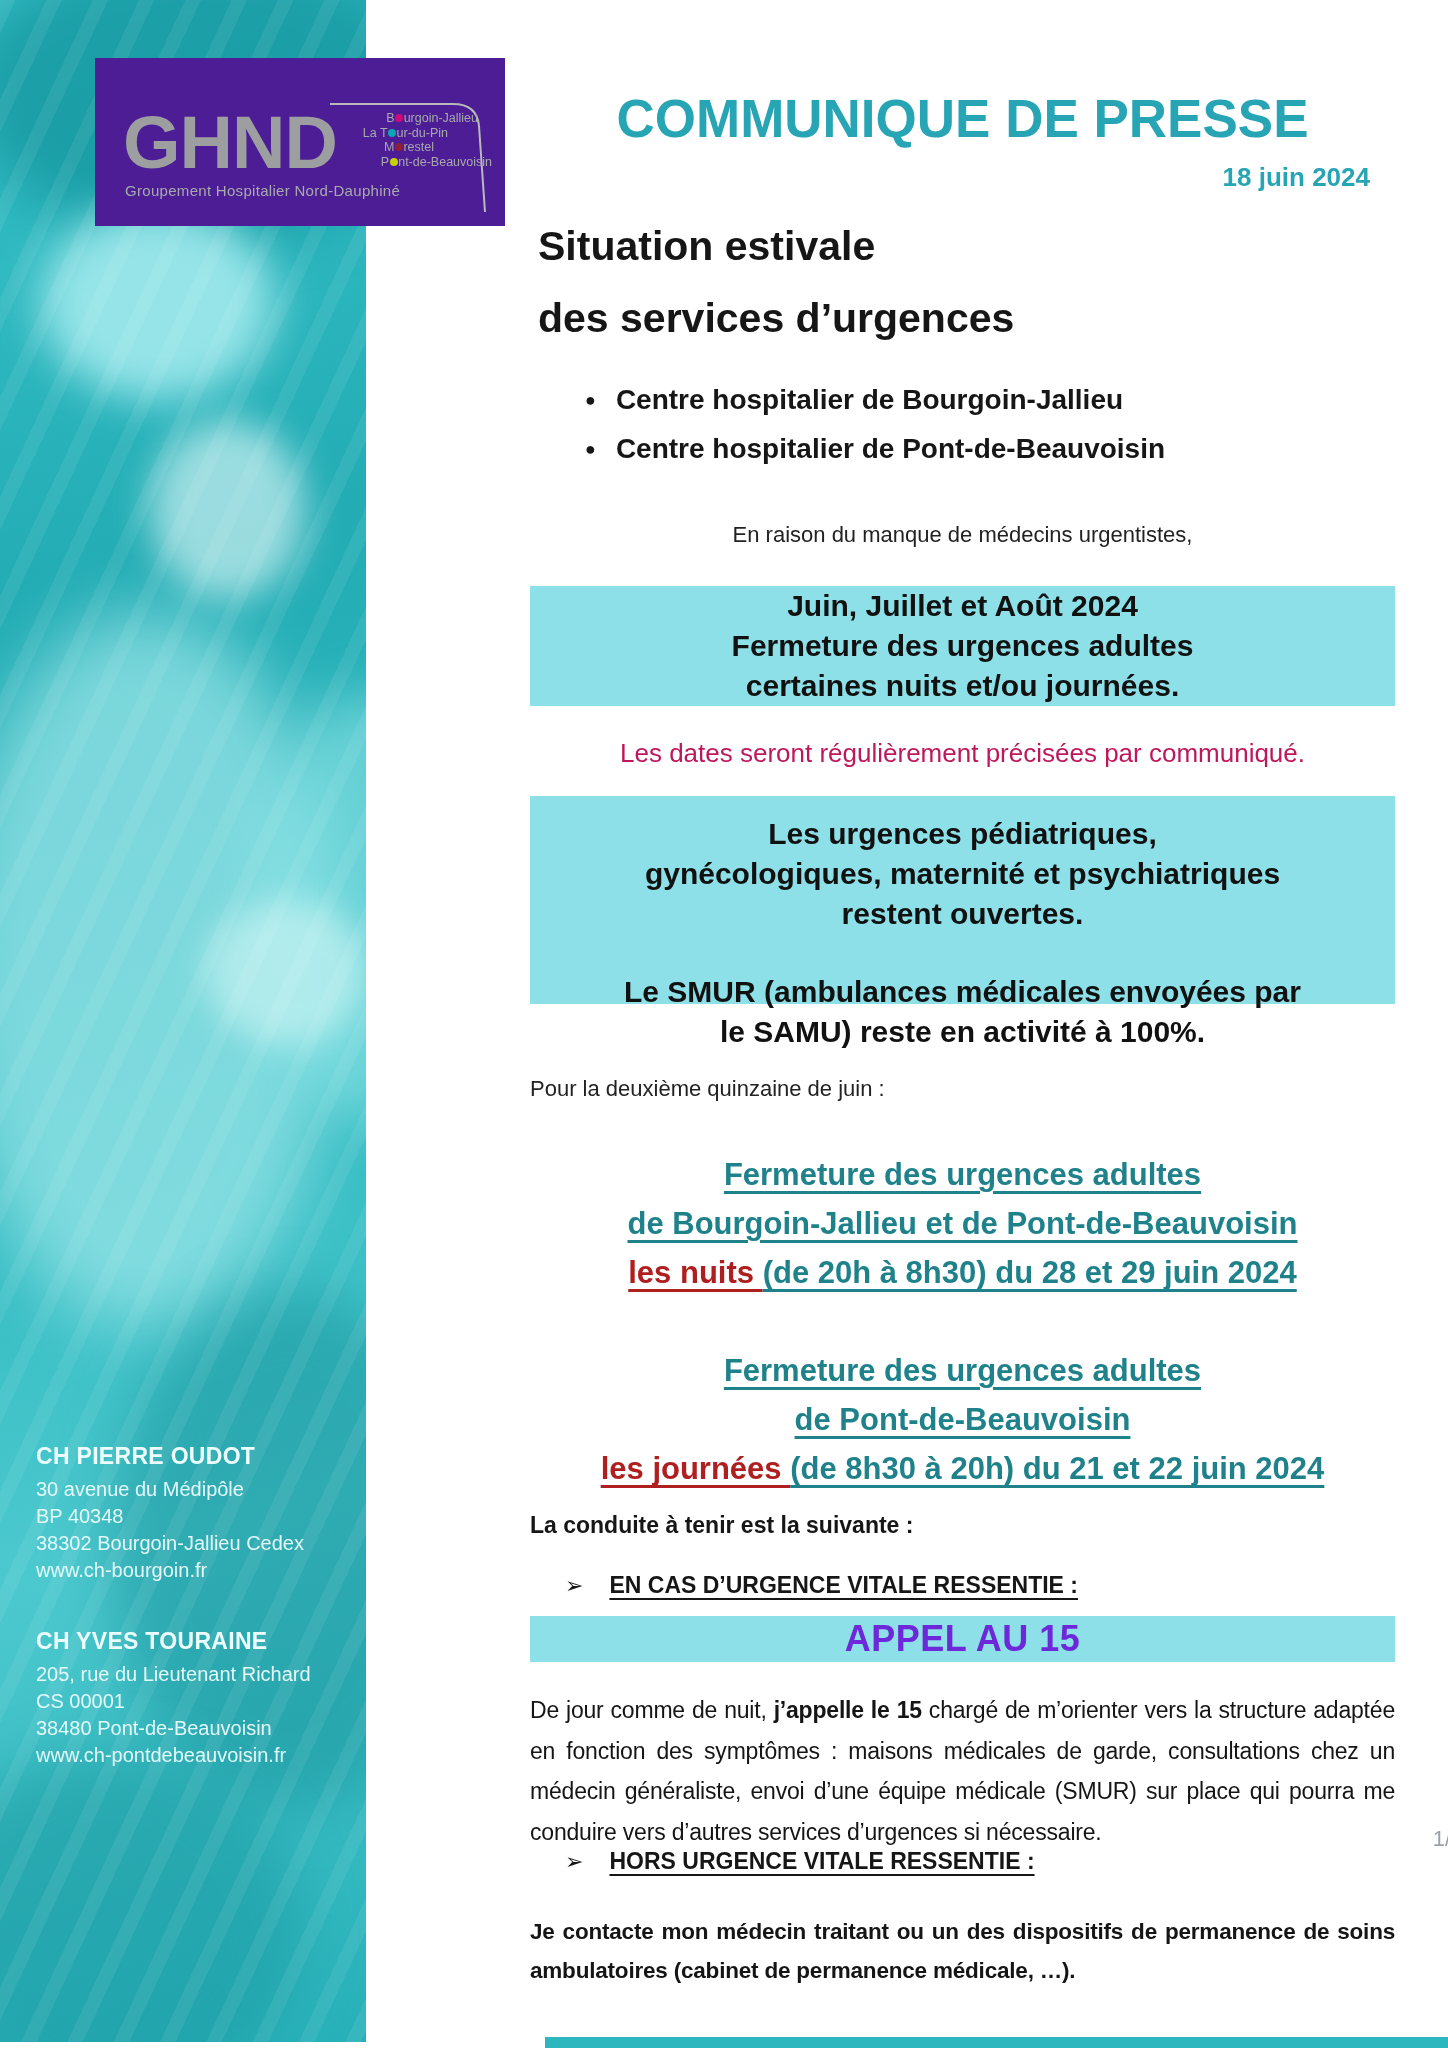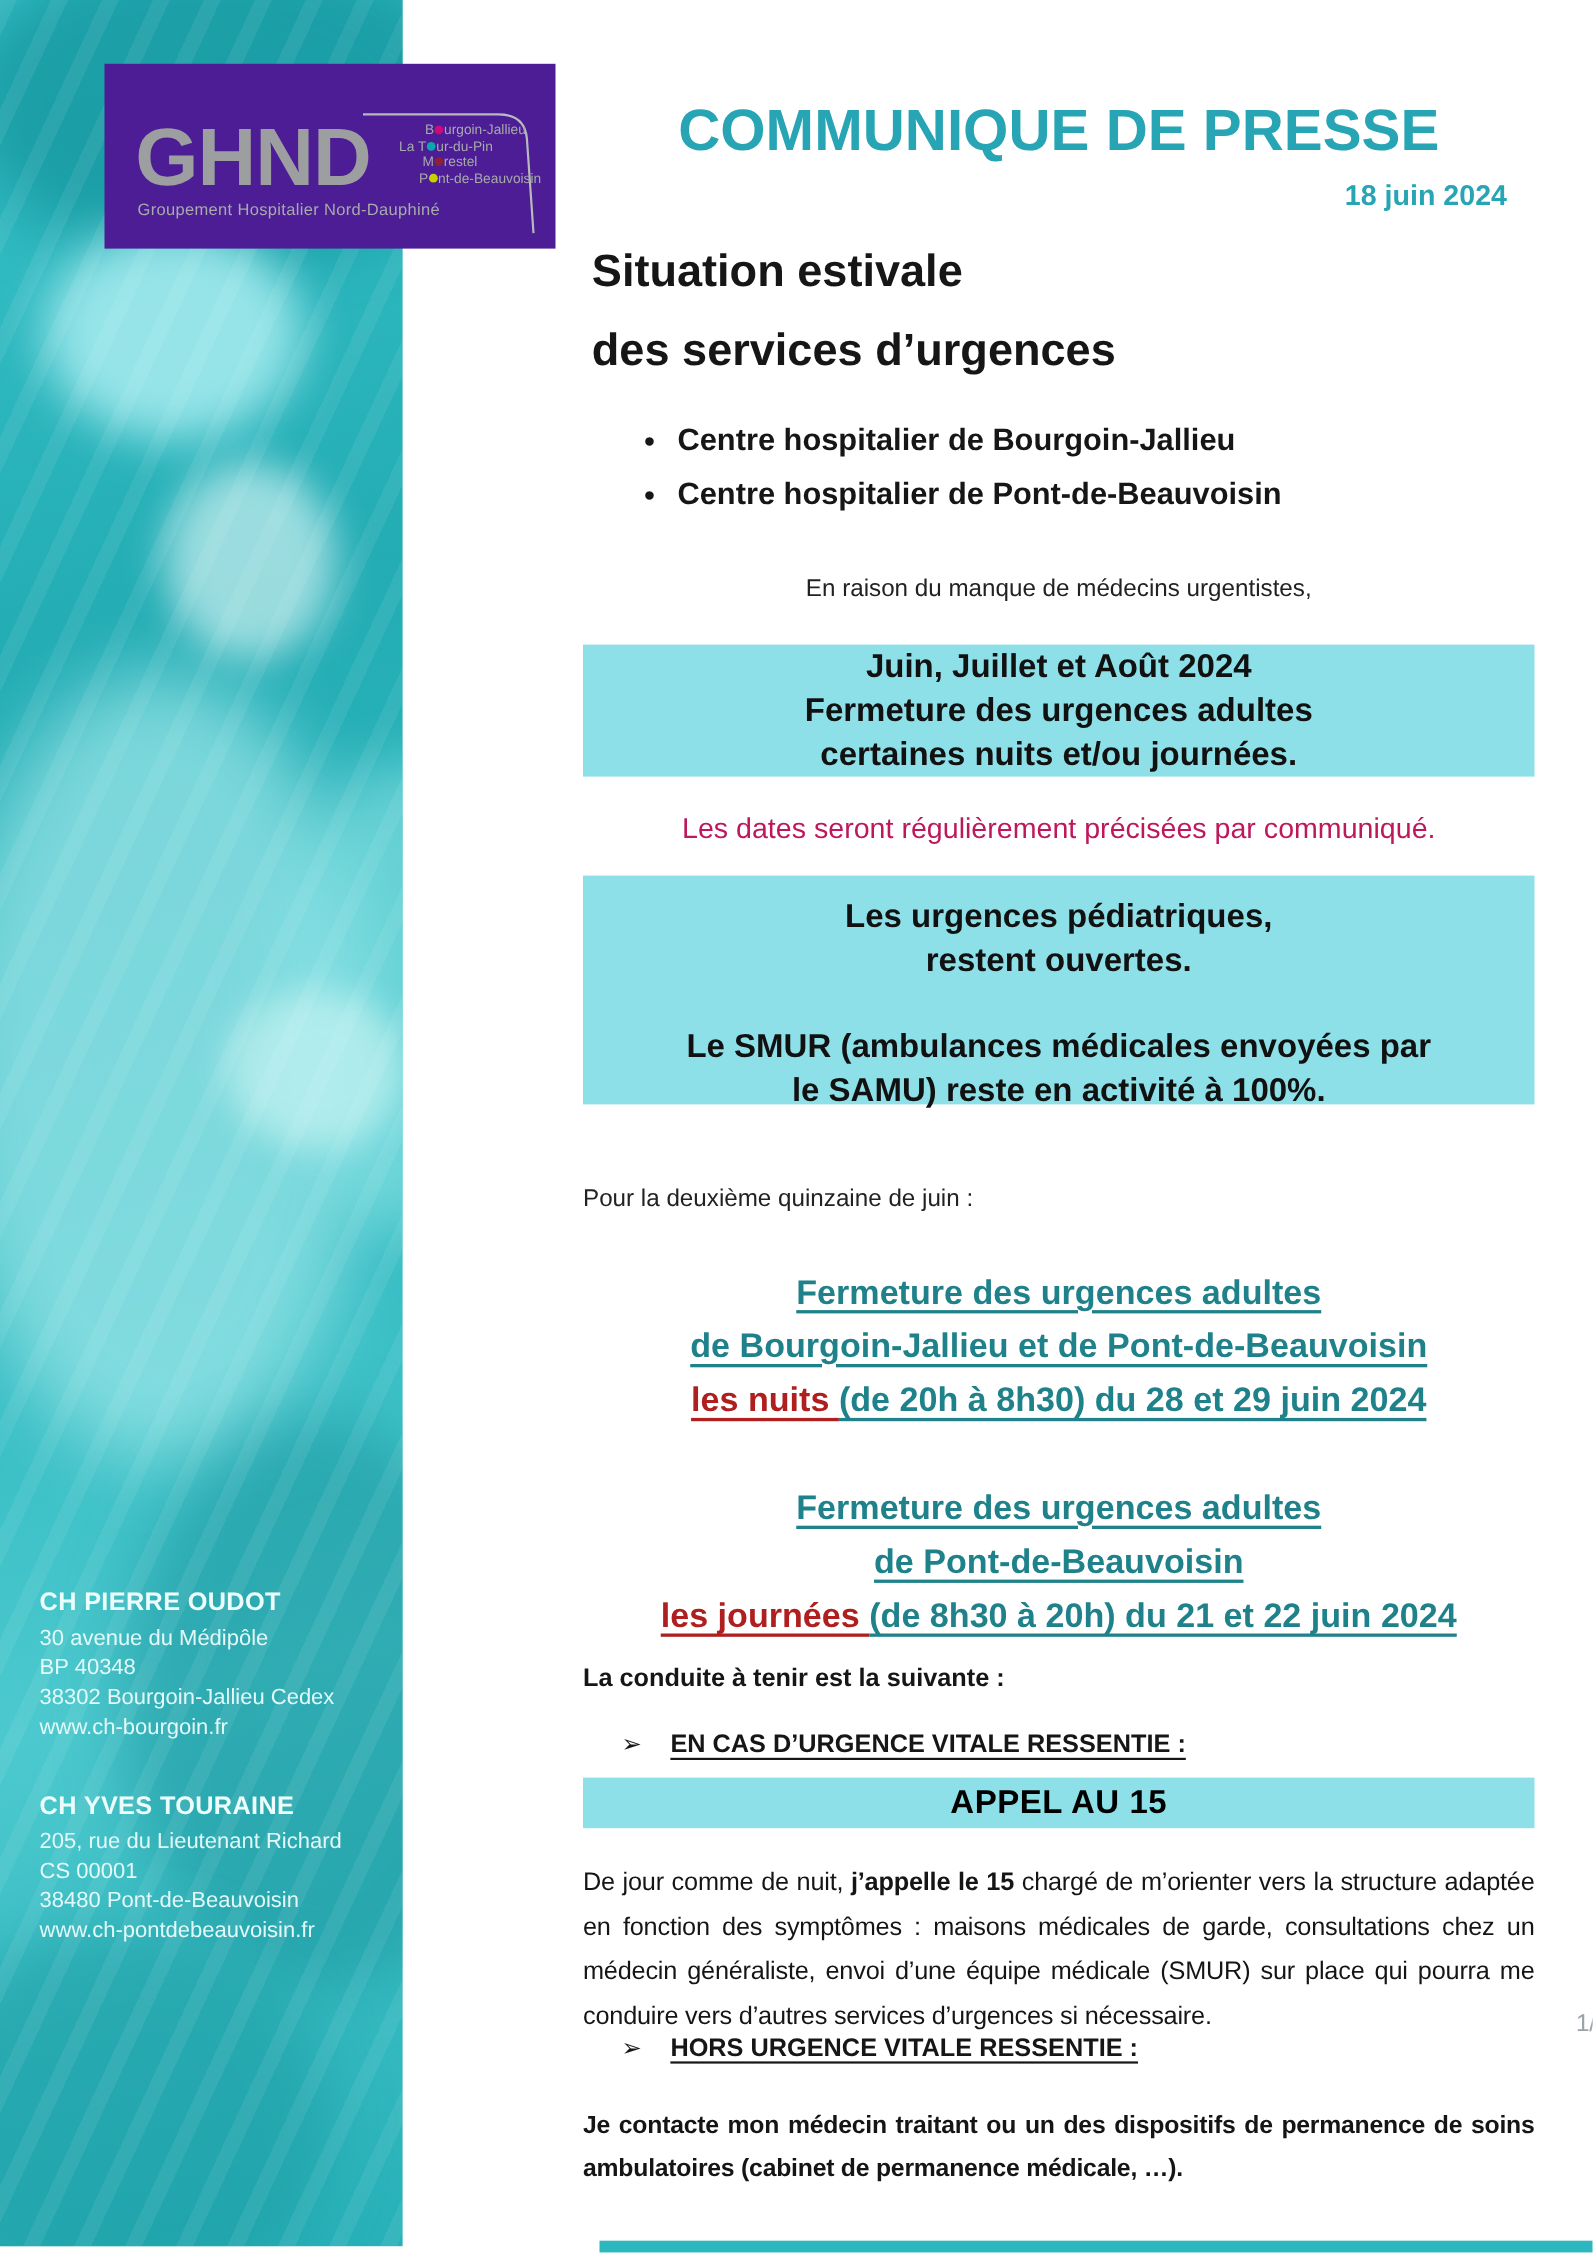--- a/index.html
+++ b/index.html
@@ -76,21 +76,21 @@
 
   .conduct-intro{top:1512px;font-size:23px;font-weight:bold;color:#161616;}
 
   .case-label{left:35px;font-size:23px;font-weight:bold;color:#161616;}
   .case1{top:1572px;}
   .case2{top:1848px;}
   .arrow{margin-right:26px;font-size:22px;}
   .case-text{text-decoration:underline;text-decoration-thickness:2px;text-underline-offset:5px;}
 
   .appel{top:1616px;height:46px;display:flex;align-items:center;justify-content:center;
-         font-size:30px;font-weight:bold;letter-spacing:.5px;color:#000000;}
+         font-size:36px;font-weight:bold;letter-spacing:.5px;color:#6d28d9;}
 
   .para{top:1690px;font-size:23px;line-height:40.5px;text-align:justify;color:#151515;letter-spacing:-.2px;}
   .bold-para{top:1912px;font-size:22.5px;line-height:39px;font-weight:bold;}
 
   .page-num{position:absolute;right:-3px;top:1826px;font-size:22px;color:#9aa2a6;}
   .bottom-bar{position:absolute;left:545px;right:0;bottom:0;height:11px;background:#2cb7be;}
 
   p{margin:0;}
 </style>
 </head>
@@ -161,20 +161,21 @@
       <div>Juin, Juillet et Août 2024</div>
       <div>Fermeture des urgences adultes</div>
       <div>certaines nuits et/ou journées.</div>
     </div>
 
     <p class="abs dates-note">Les dates seront régulièrement précisées par communiqué.</p>
 
     <div class="abs cyanbox box2">
       <div class="grp">
         <div>Les urgences pédiatriques,</div>
+        <div>gynécologiques, maternité et psychiatriques</div>
         <div>restent ouvertes.</div>
       </div>
       <div class="grp">
         <div>Le SMUR (ambulances médicales envoyées par</div>
         <div>le SAMU) reste en activité à 100%.</div>
       </div>
     </div>
 
     <p class="abs quinzaine">Pour la deuxième quinzaine de juin :</p>
 

